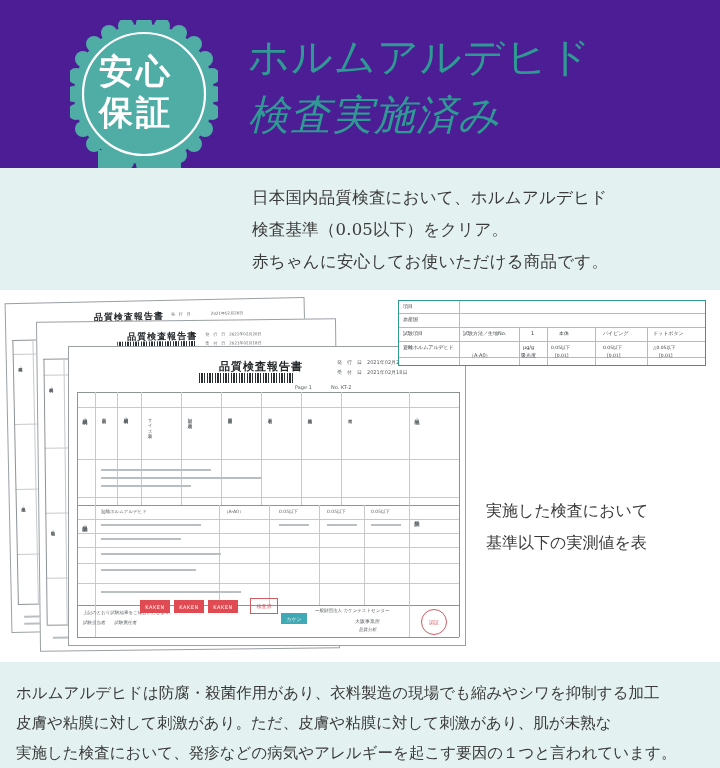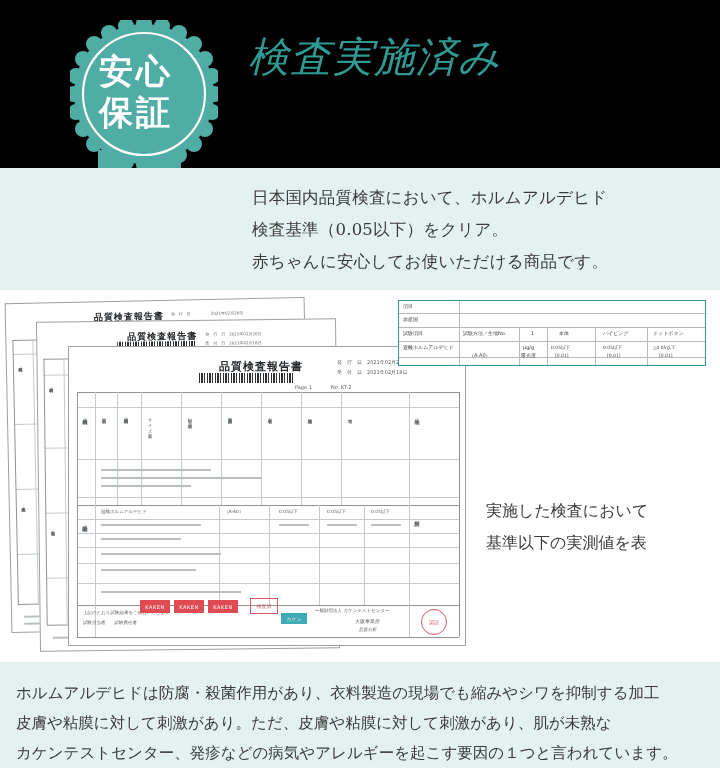--- a/index.html
+++ b/index.html
@@ -13,21 +13,21 @@
     position: relative;
     width: 720px; height: 768px;
     background: #ffffff;
   }
 
   
   .header-band {
     position: absolute;
     left: 0; top: 0;
     width: 720px; height: 168px;
-    background: #000000;
+    background: #4c1d95;
   }
   .headline {
     position: absolute;
     left: 248px; top: 28px;
     width: 460px;
     color: #2f9a93;
     font-size: 41px;
     line-height: 1.42;
     letter-spacing: 1px;
     font-family: "DejaVu Serif", serif;
@@ -298,20 +298,21 @@
           </g>
         </svg>
       </div>
       <div class="seal-text">
         <div>安心</div>
         <div>保証</div>
       </div>
     </div>
 
     <div class="headline">
+      <span class="l1">ホルムアルデヒド</span>
       <span class="l2">検査実施済み</span>
     </div>
   </div>
 
   <div class="mint-band">
     <div class="mint-text">
       <span>日本国内品質検査において、ホルムアルデヒド</span>
       <span>検査基準（0.05以下）をクリア。</span>
       <span>赤ちゃんに安心してお使いただける商品です。</span>
     </div>
@@ -523,17 +524,17 @@
     <div class="note-text">
       <span>実施した検査において</span>
       <span>基準以下の実測値を表</span>
     </div>
   </div>
 
   <div class="bottom-band">
     <div class="bottom-text">
       <span>ホルムアルデヒドは防腐・殺菌作用があり、衣料製造の現場でも縮みやシワを抑制する加工</span>
       <span>皮膚や粘膜に対して刺激があり。ただ、皮膚や粘膜に対して刺激があり、肌が未熟な</span>
-      <span>カケンテストセンター、発疹などの病気やアレルギーを起こす要因の１つと言われています。</span>
+      <span>実施した検査において、発疹などの病気やアレルギーを起こす要因の１つと言われています。</span>
     </div>
   </div>
 
 </div>
 
 </body></html>

